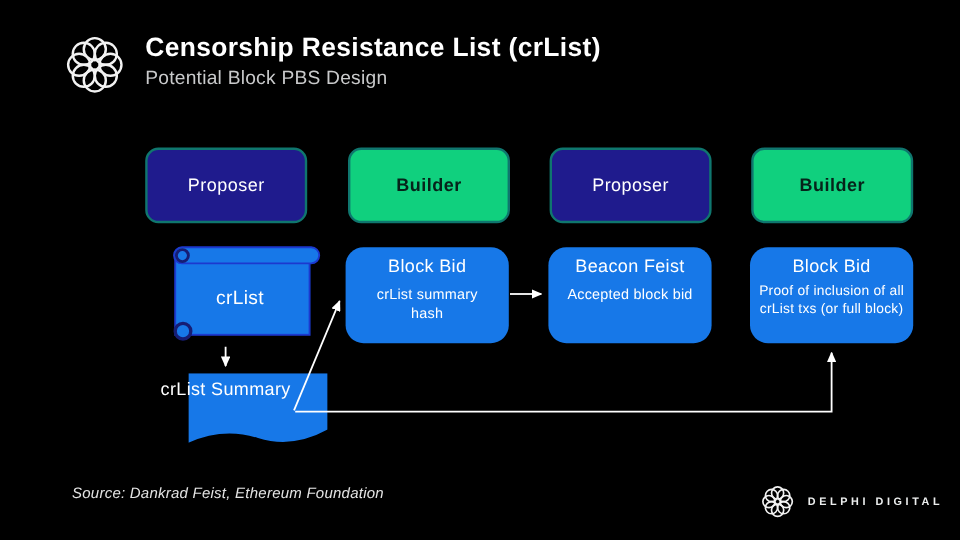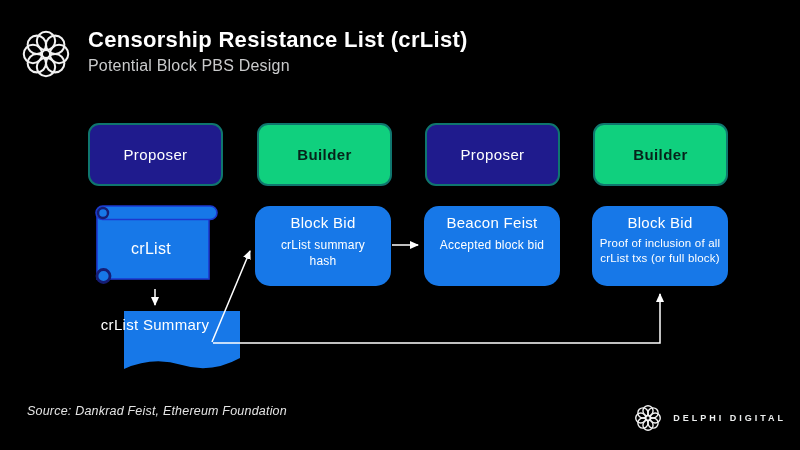--- a/index.html
+++ b/index.html
@@ -2,39 +2,39 @@
 <html><head>
 <meta charset="utf-8">
 <style>
   html,body{margin:0;padding:0;background:#000;}
   body{
     font-family:"Liberation Sans", sans-serif;
     width:800px;height:450px;position:relative;overflow:hidden;
     --background:#000000;--proposer:#1f1b8d;--builder:#10d07e;
     --box-blue:#1778e8;--accent-dark-blue:#1c39cf;--curl-navy:#161d74;
   }
-  .stage{position:absolute;inset:0;background:var(--background);}
+  .stage{position:absolute;inset:0;background:var(--background);margin-left:33px;}
   
   .logo-knot{position:absolute;left:17px;top:25px;width:58px;height:58px;}
   .title{position:absolute;left:88px;top:27px;font-size:22px;font-weight:700;color:#ffffff;letter-spacing:.3px;}
   .subtitle{position:absolute;left:88px;top:57px;font-size:16px;font-weight:400;color:#c9cacb;letter-spacing:.2px;}
   
   .role-box{position:absolute;top:123px;width:135px;height:63px;border-radius:11px;
     border:2px solid #0f766e;display:flex;align-items:center;justify-content:center;
     font-size:15px;letter-spacing:.4px;box-sizing:border-box;}
   .role-proposer{background:var(--proposer);color:#ffffff;}
   .role-builder{background:var(--builder);color:#06231a;font-weight:bold;}
   
   .node{position:absolute;top:206px;width:136px;height:80px;background:var(--box-blue);
     color:#fff;text-align:center;box-sizing:border-box;padding:8px 6px 0 6px;border-radius:15px;}
   .node .node-title{font-size:15px;letter-spacing:.3px;}
   .node .node-body{font-size:12px;line-height:1.3;margin-top:7px;letter-spacing:.2px;}
   .node-bb2 .node-body{margin-top:5px;font-size:11.5px;}
   
-  .scroll-wrap{position:absolute;left:92px;top:203px;width:128px;height:86px;text-align:center;}
+  .scroll-wrap{position:absolute;left:108px;top:203px;width:128px;height:86px;text-align:center;}
   .scroll-label{position:absolute;left:0;top:14px;width:118px;height:64px;display:flex;
     align-items:center;justify-content:center;color:#fff;font-size:16px;letter-spacing:.3px;}
   .doc-wrap{position:absolute;left:97px;top:311px;width:116px;height:64px;padding-left:27px;}
   .doc-label{position:absolute;left:0;top:4px;width:116px;color:#fff;font-size:15px;
     line-height:1.35;text-align:center;letter-spacing:.3px;}
   
   .arrows{position:absolute;inset:0;pointer-events:none;}
   
   .source{position:absolute;left:27px;top:404px;font-size:12.5px;font-style:italic;color:#e4e4e4;letter-spacing:.2px;}
   .brand{position:absolute;right:14px;bottom:16px;display:flex;align-items:center;gap:9px;}

